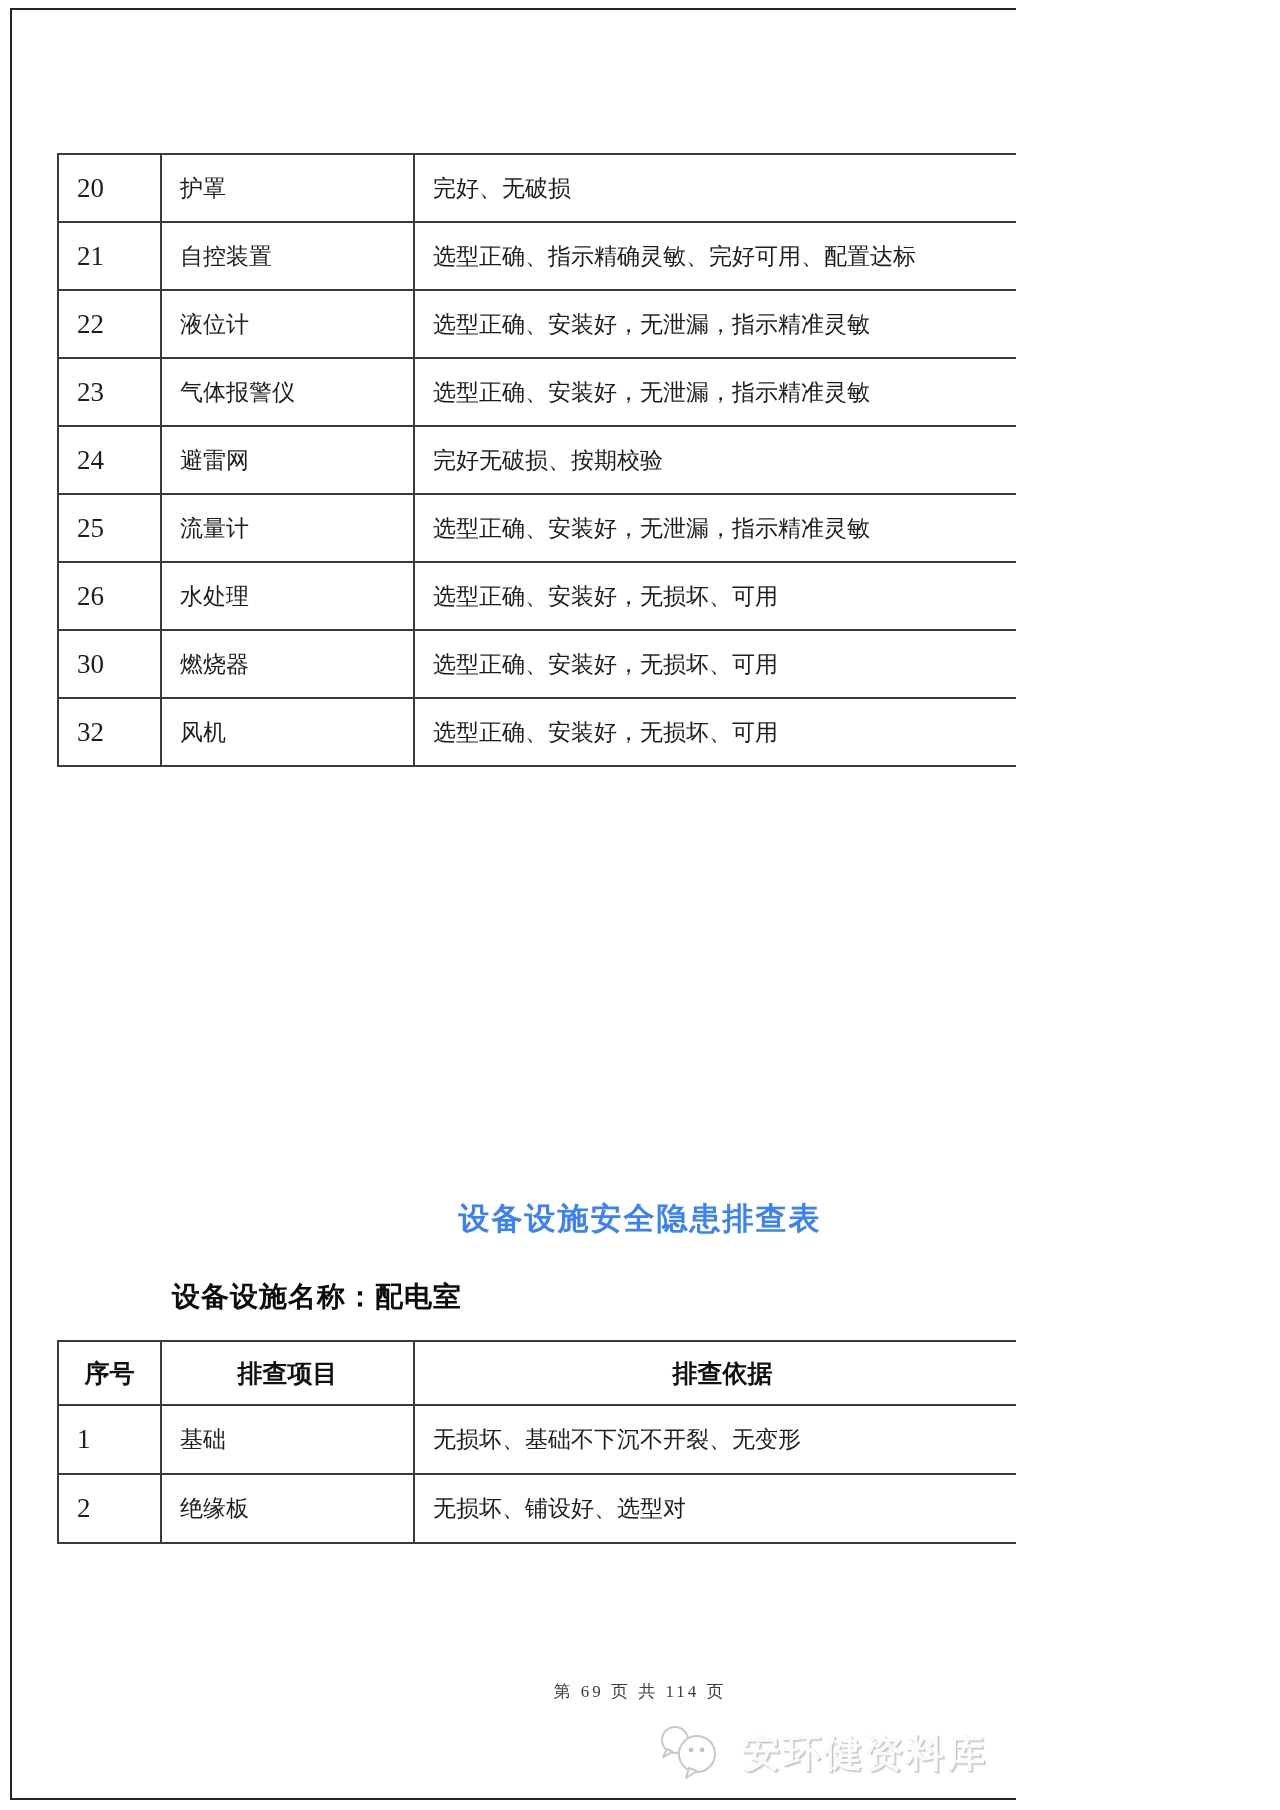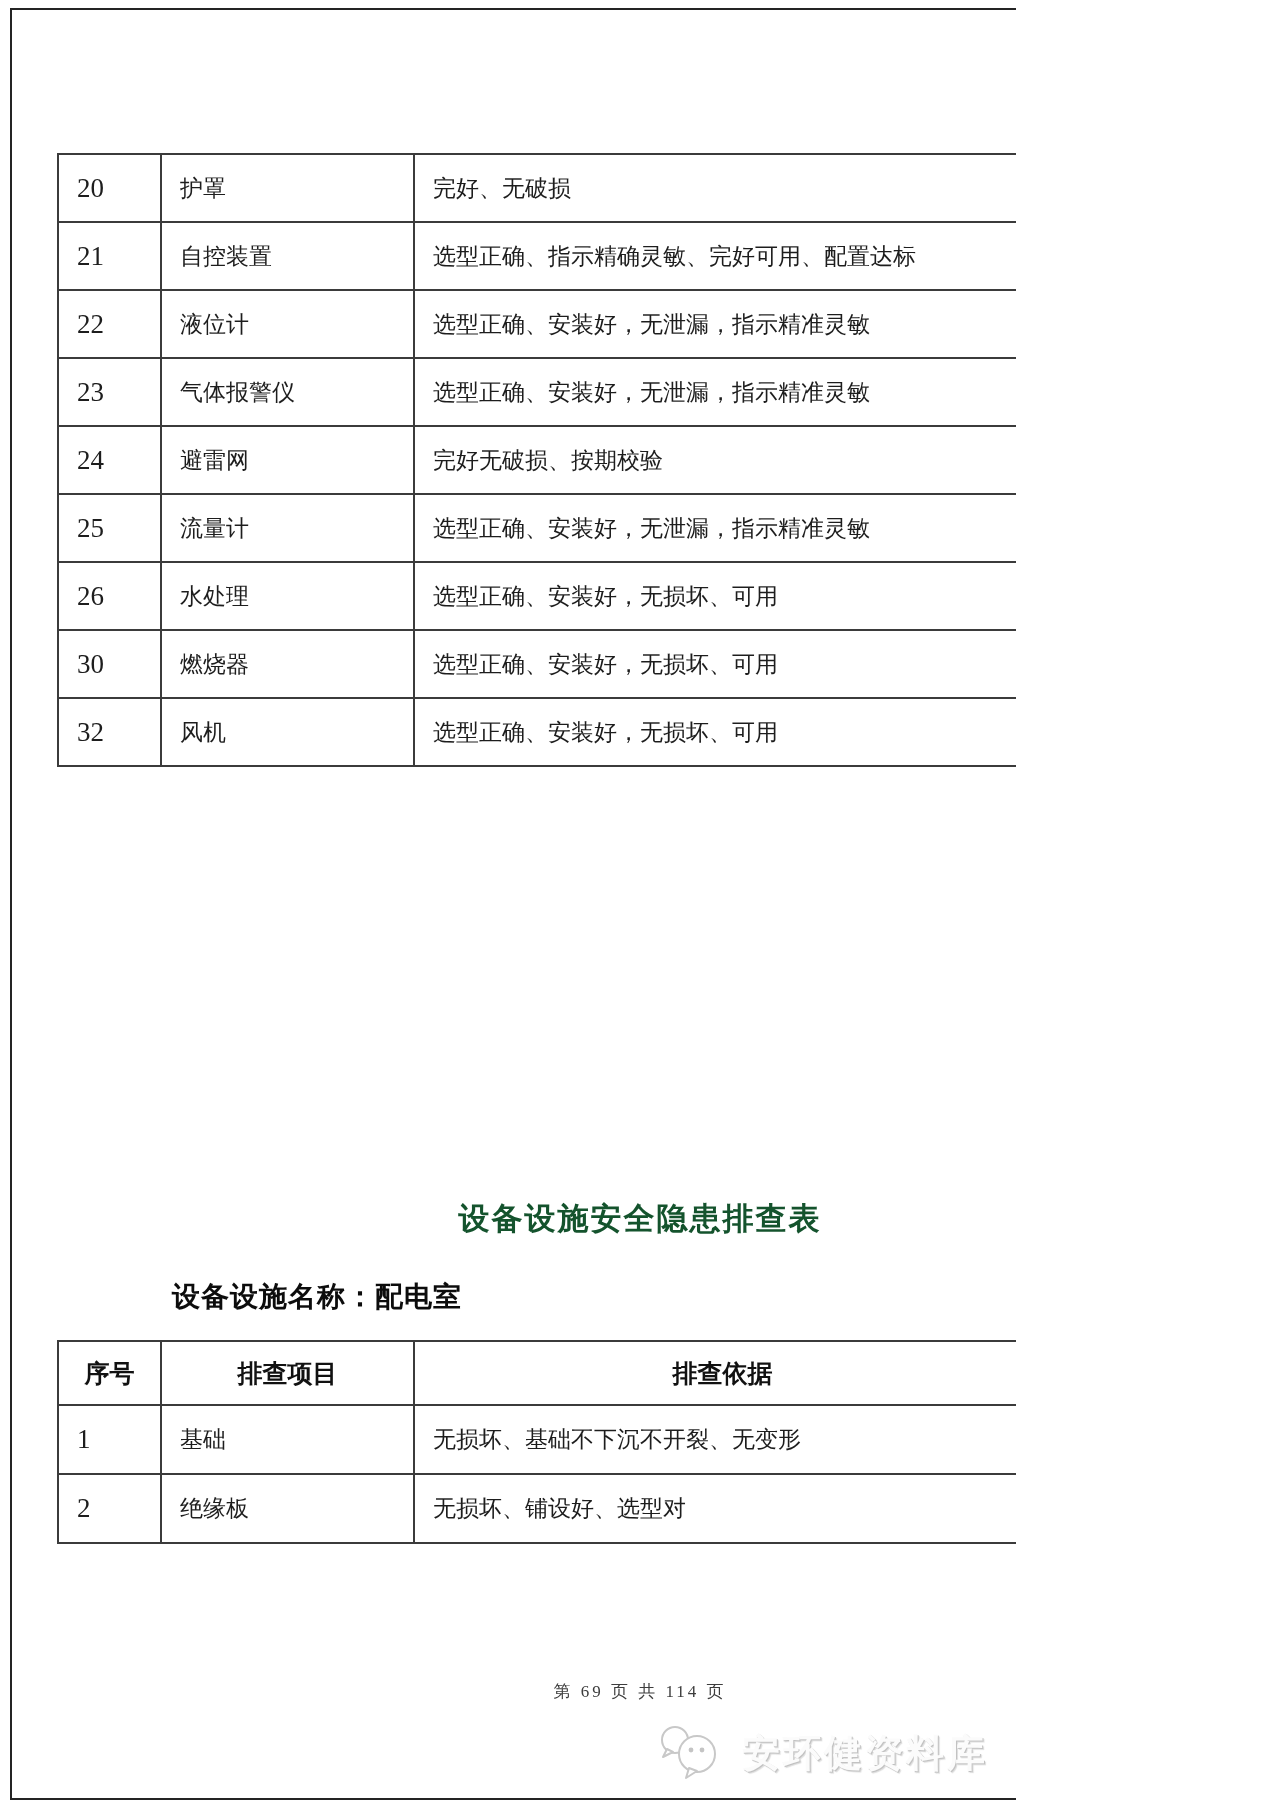--- a/index.html
+++ b/index.html
@@ -70,21 +70,21 @@
   }
   .t2 td{height:67px;}
   .doc-title{
     position:absolute;
     left:0;top:1198px;
     width:1280px;
     text-align:center;
     font-family:"Liberation Sans","DejaVu Sans",sans-serif;
     font-weight:bold;
     font-size:31px;
-    color:#14532d;
+    color:#3b82f6;
     letter-spacing:2px;
   }
   .equip-name{
     position:absolute;
     left:172px;top:1278px;
     font-family:"Liberation Sans","DejaVu Sans",sans-serif;
     font-weight:bold;
     font-size:28px;
     color:#0c0c0c;
     letter-spacing:1px;

